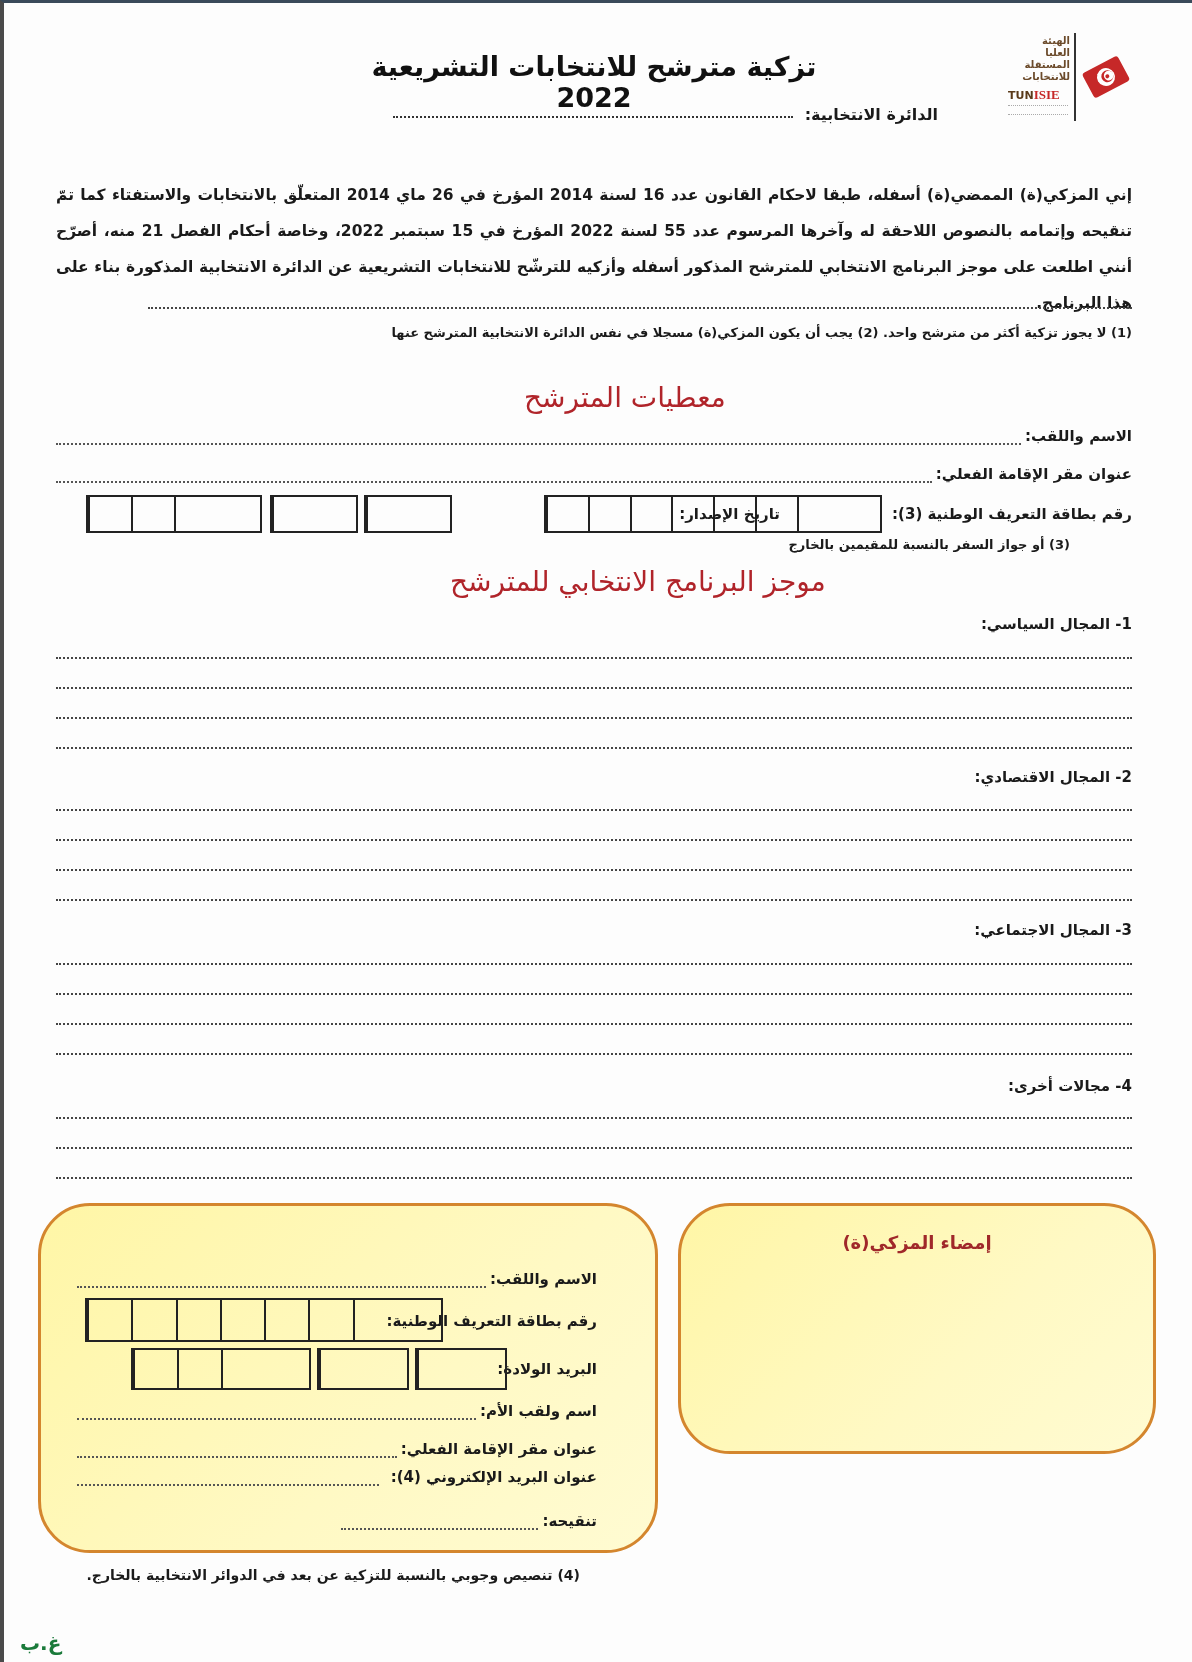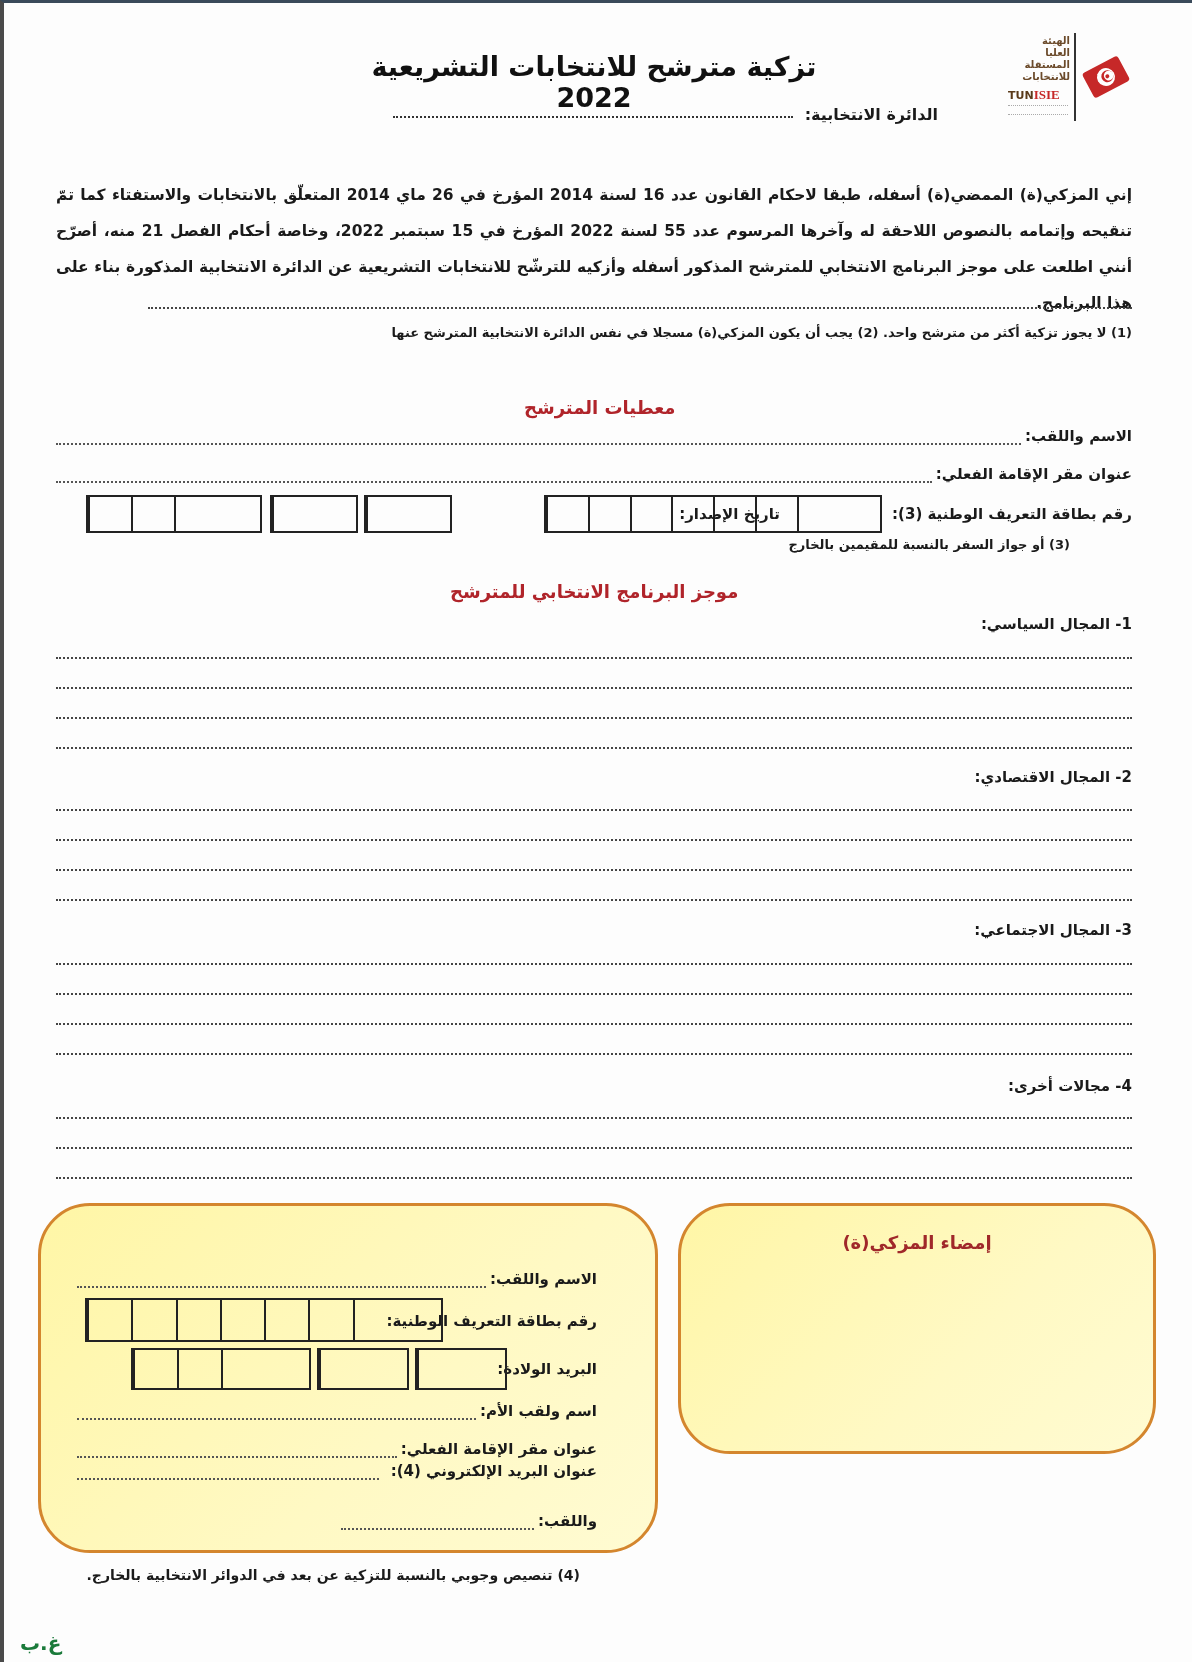--- a/index.html
+++ b/index.html
@@ -13,21 +13,21 @@
   .title { position: absolute; left: 330px; top: 48px; width: 520px; text-align: center; font-size: 27px; font-weight: bold; color: #111; }
   .district { position: absolute; right: 254px; top: 102px; font-size: 16px; font-weight: bold; white-space: nowrap; }
   .district .dots { display: inline-block; width: 400px; border-bottom: 2px dotted #333; vertical-align: middle; margin-right: 6px; height: 4px; }
 
   
   .para { position: absolute; right: 60px; top: 174px; width: 1076px; font-size: 15.5px; font-weight: bold; line-height: 36px; text-align: justify; }
   .dotline { border-bottom: 2px dotted #444; height: 2px; }
   .para-dots { position: absolute; right: 60px; top: 304px; width: 984px; }
   .note1 { position: absolute; right: 60px; top: 322px; font-size: 13px; font-weight: bold; white-space: nowrap; }
 
-  .section-title { position: absolute; font-size: 18px; font-weight: bold; color: #b0242a; white-space: nowrap; margin-top: 16px; }
+  .section-title { position: absolute; font-size: 28px; font-weight: normal; color: #b0242a; white-space: nowrap; }
   .st-candidate { left: 520px; top: 378px; }
   .st-program { left: 446px; top: 562px; }
 
   .field { position: absolute; right: 60px; font-size: 15px; font-weight: bold; display: flex; align-items: flex-end; white-space: nowrap; }
   .field .fill { flex: 1; border-bottom: 2px dotted #555; margin-right: 4px; height: 10px; }
   .f-name { top: 424px; width: 1076px; }
   .f-address { top: 462px; width: 1076px; }
 
   .id-row { position: absolute; right: 60px; top: 492px; width: 1076px; height: 40px; }
   .id-label { position: absolute; right: 0; top: 10px; font-size: 15px; font-weight: bold; white-space: nowrap; }
@@ -204,26 +204,26 @@
     </div>
 
     <div class="vfield" style="top:196px;width:520px;">
       <span>اسم ولقب الأم:</span>
       <span class="fill"></span>
     </div>
     <div class="vfield" style="top:234px;width:520px;">
       <span>عنوان مقر الإقامة الفعلي:</span>
       <span class="fill"></span>
     </div>
-    <div class="vfield" style="top:256px;width:520px;gap:8px;">
+    <div class="vfield" style="top:262px;width:520px;gap:8px;">
       <span>عنوان البريد الإلكتروني (4):</span>
       <span class="fill"></span>
     </div>
     <div class="vfield" style="top:306px;width:256px;">
-      <span>واللقب:</span>
+      <span>تنقيحه:</span>
       <span class="fill"></span>
     </div>
   </div>
 
   <div class="box box-sign">
     <div class="box-title">إمضاء المزكي(ة)</div>
   </div>
 
   <div class="note4">(4) تنصيص وجوبي بالنسبة للتزكية عن بعد في الدوائر الانتخابية بالخارج.</div>
   <div class="initials">غ.ب</div>

